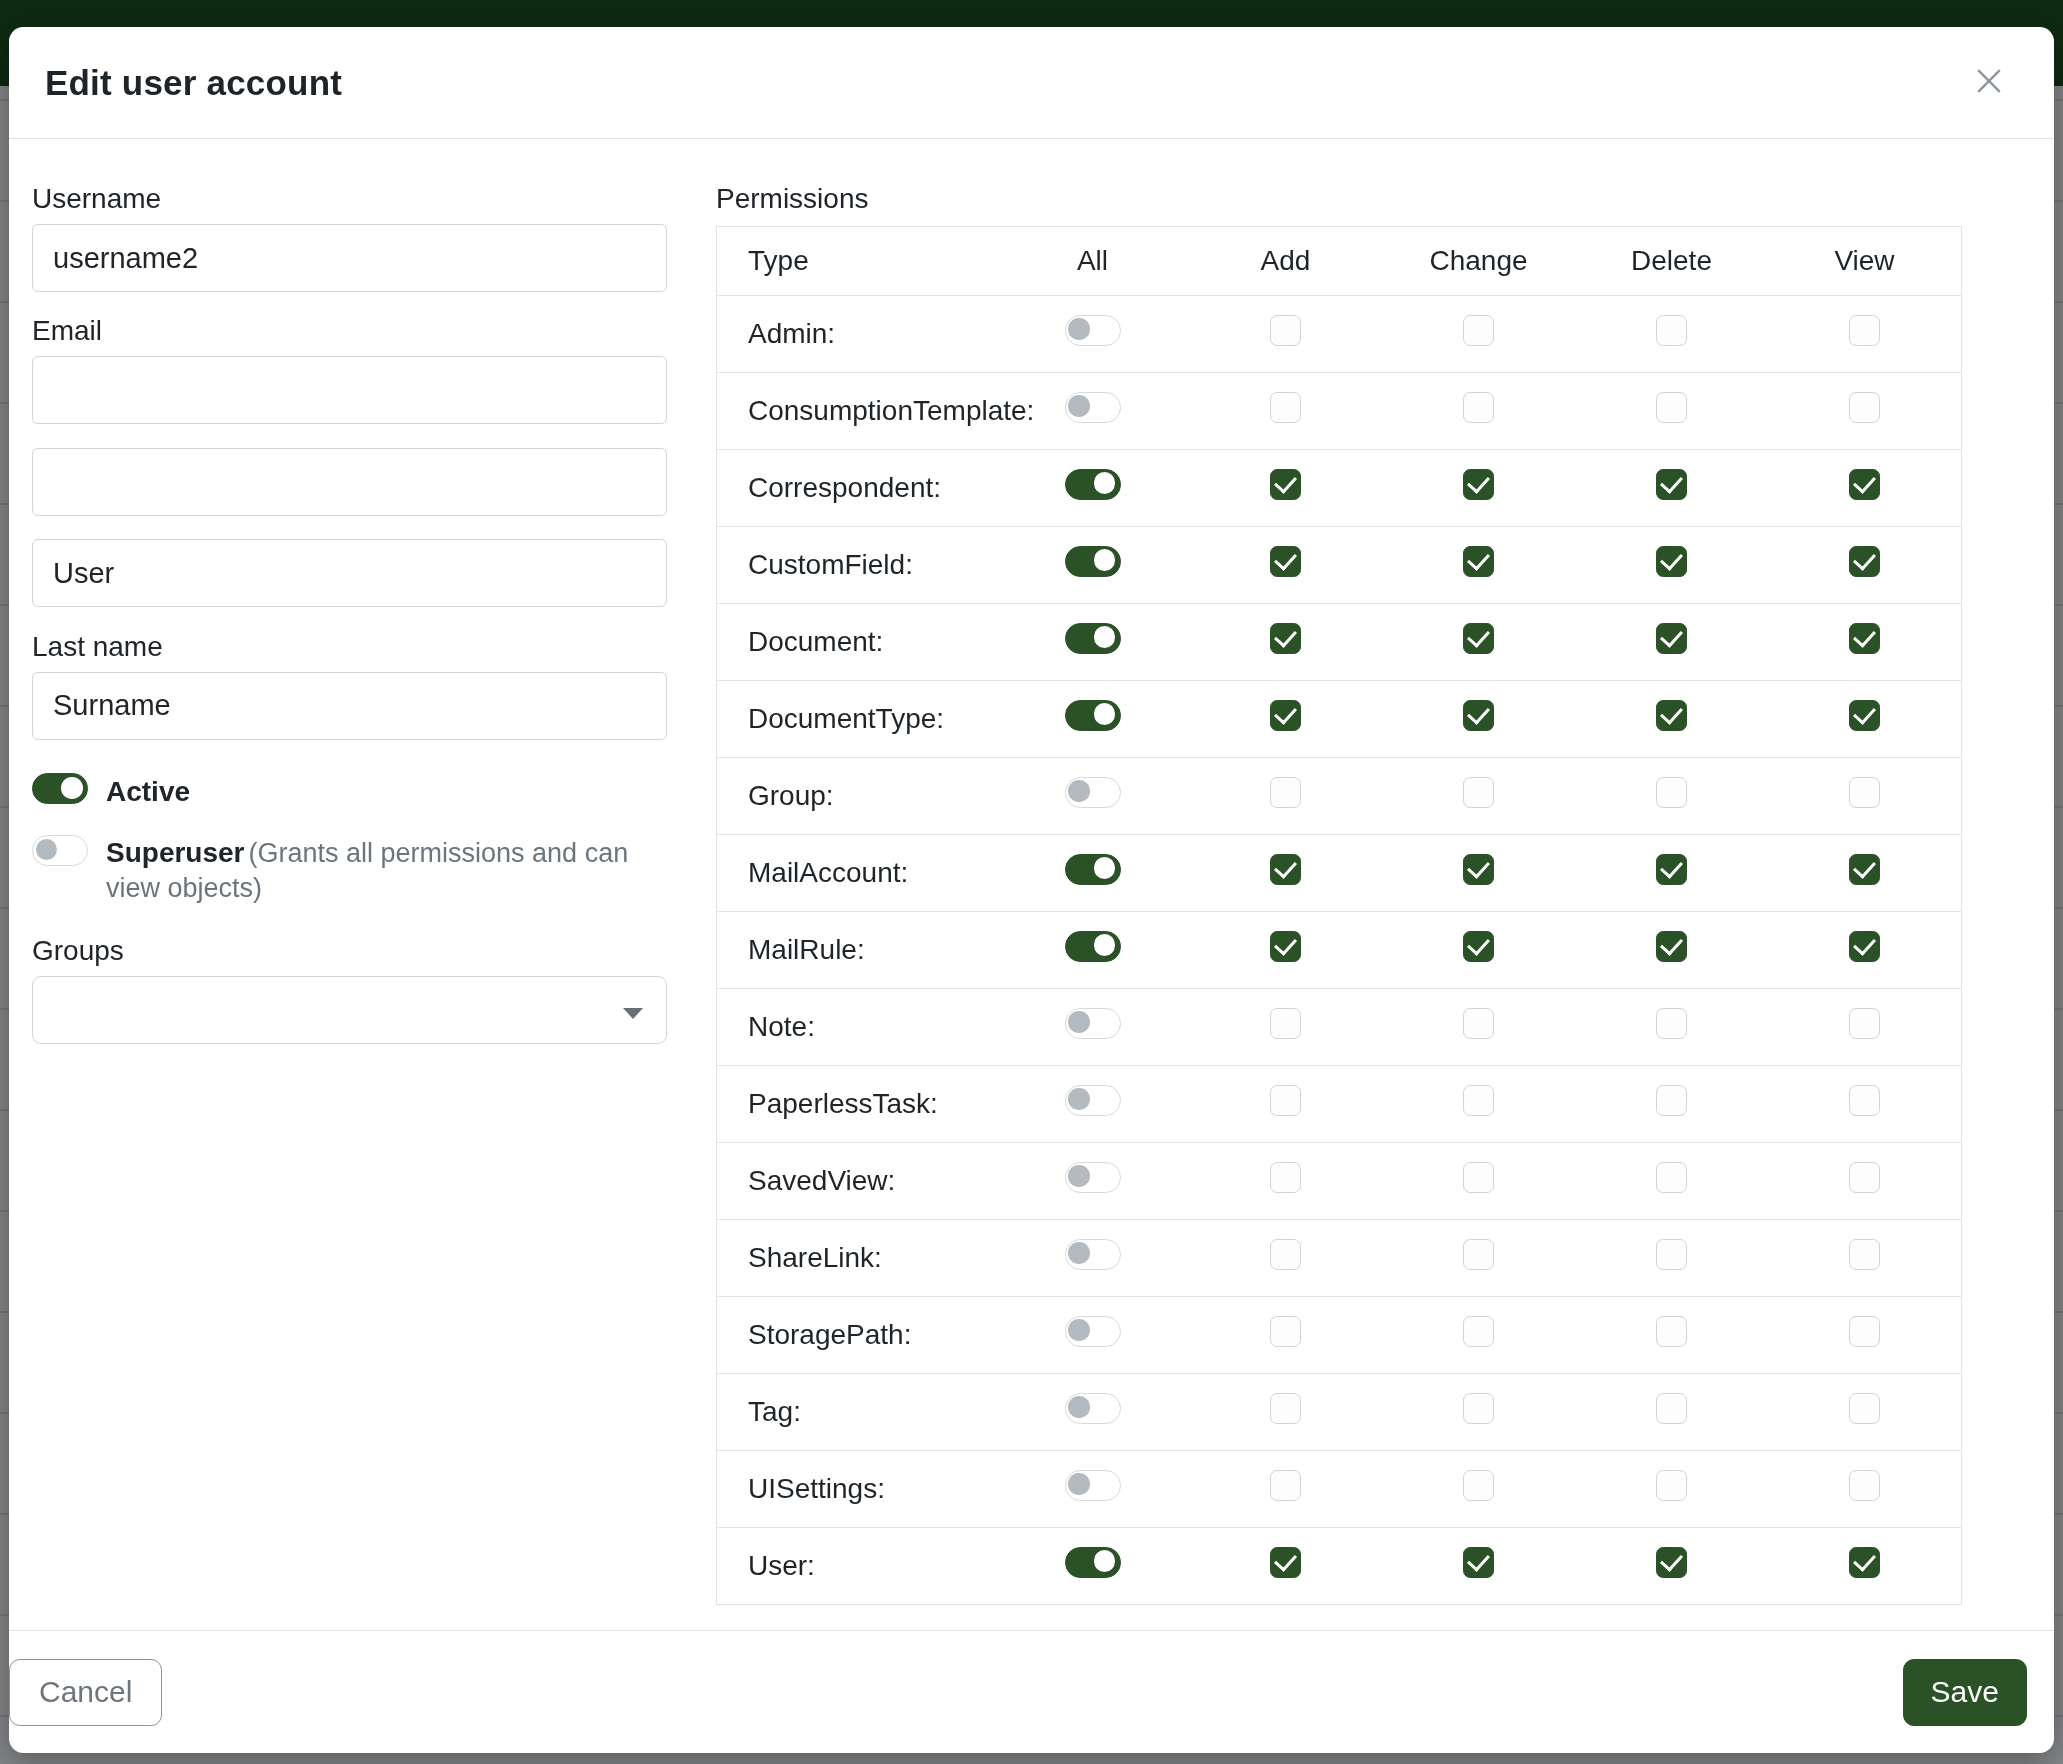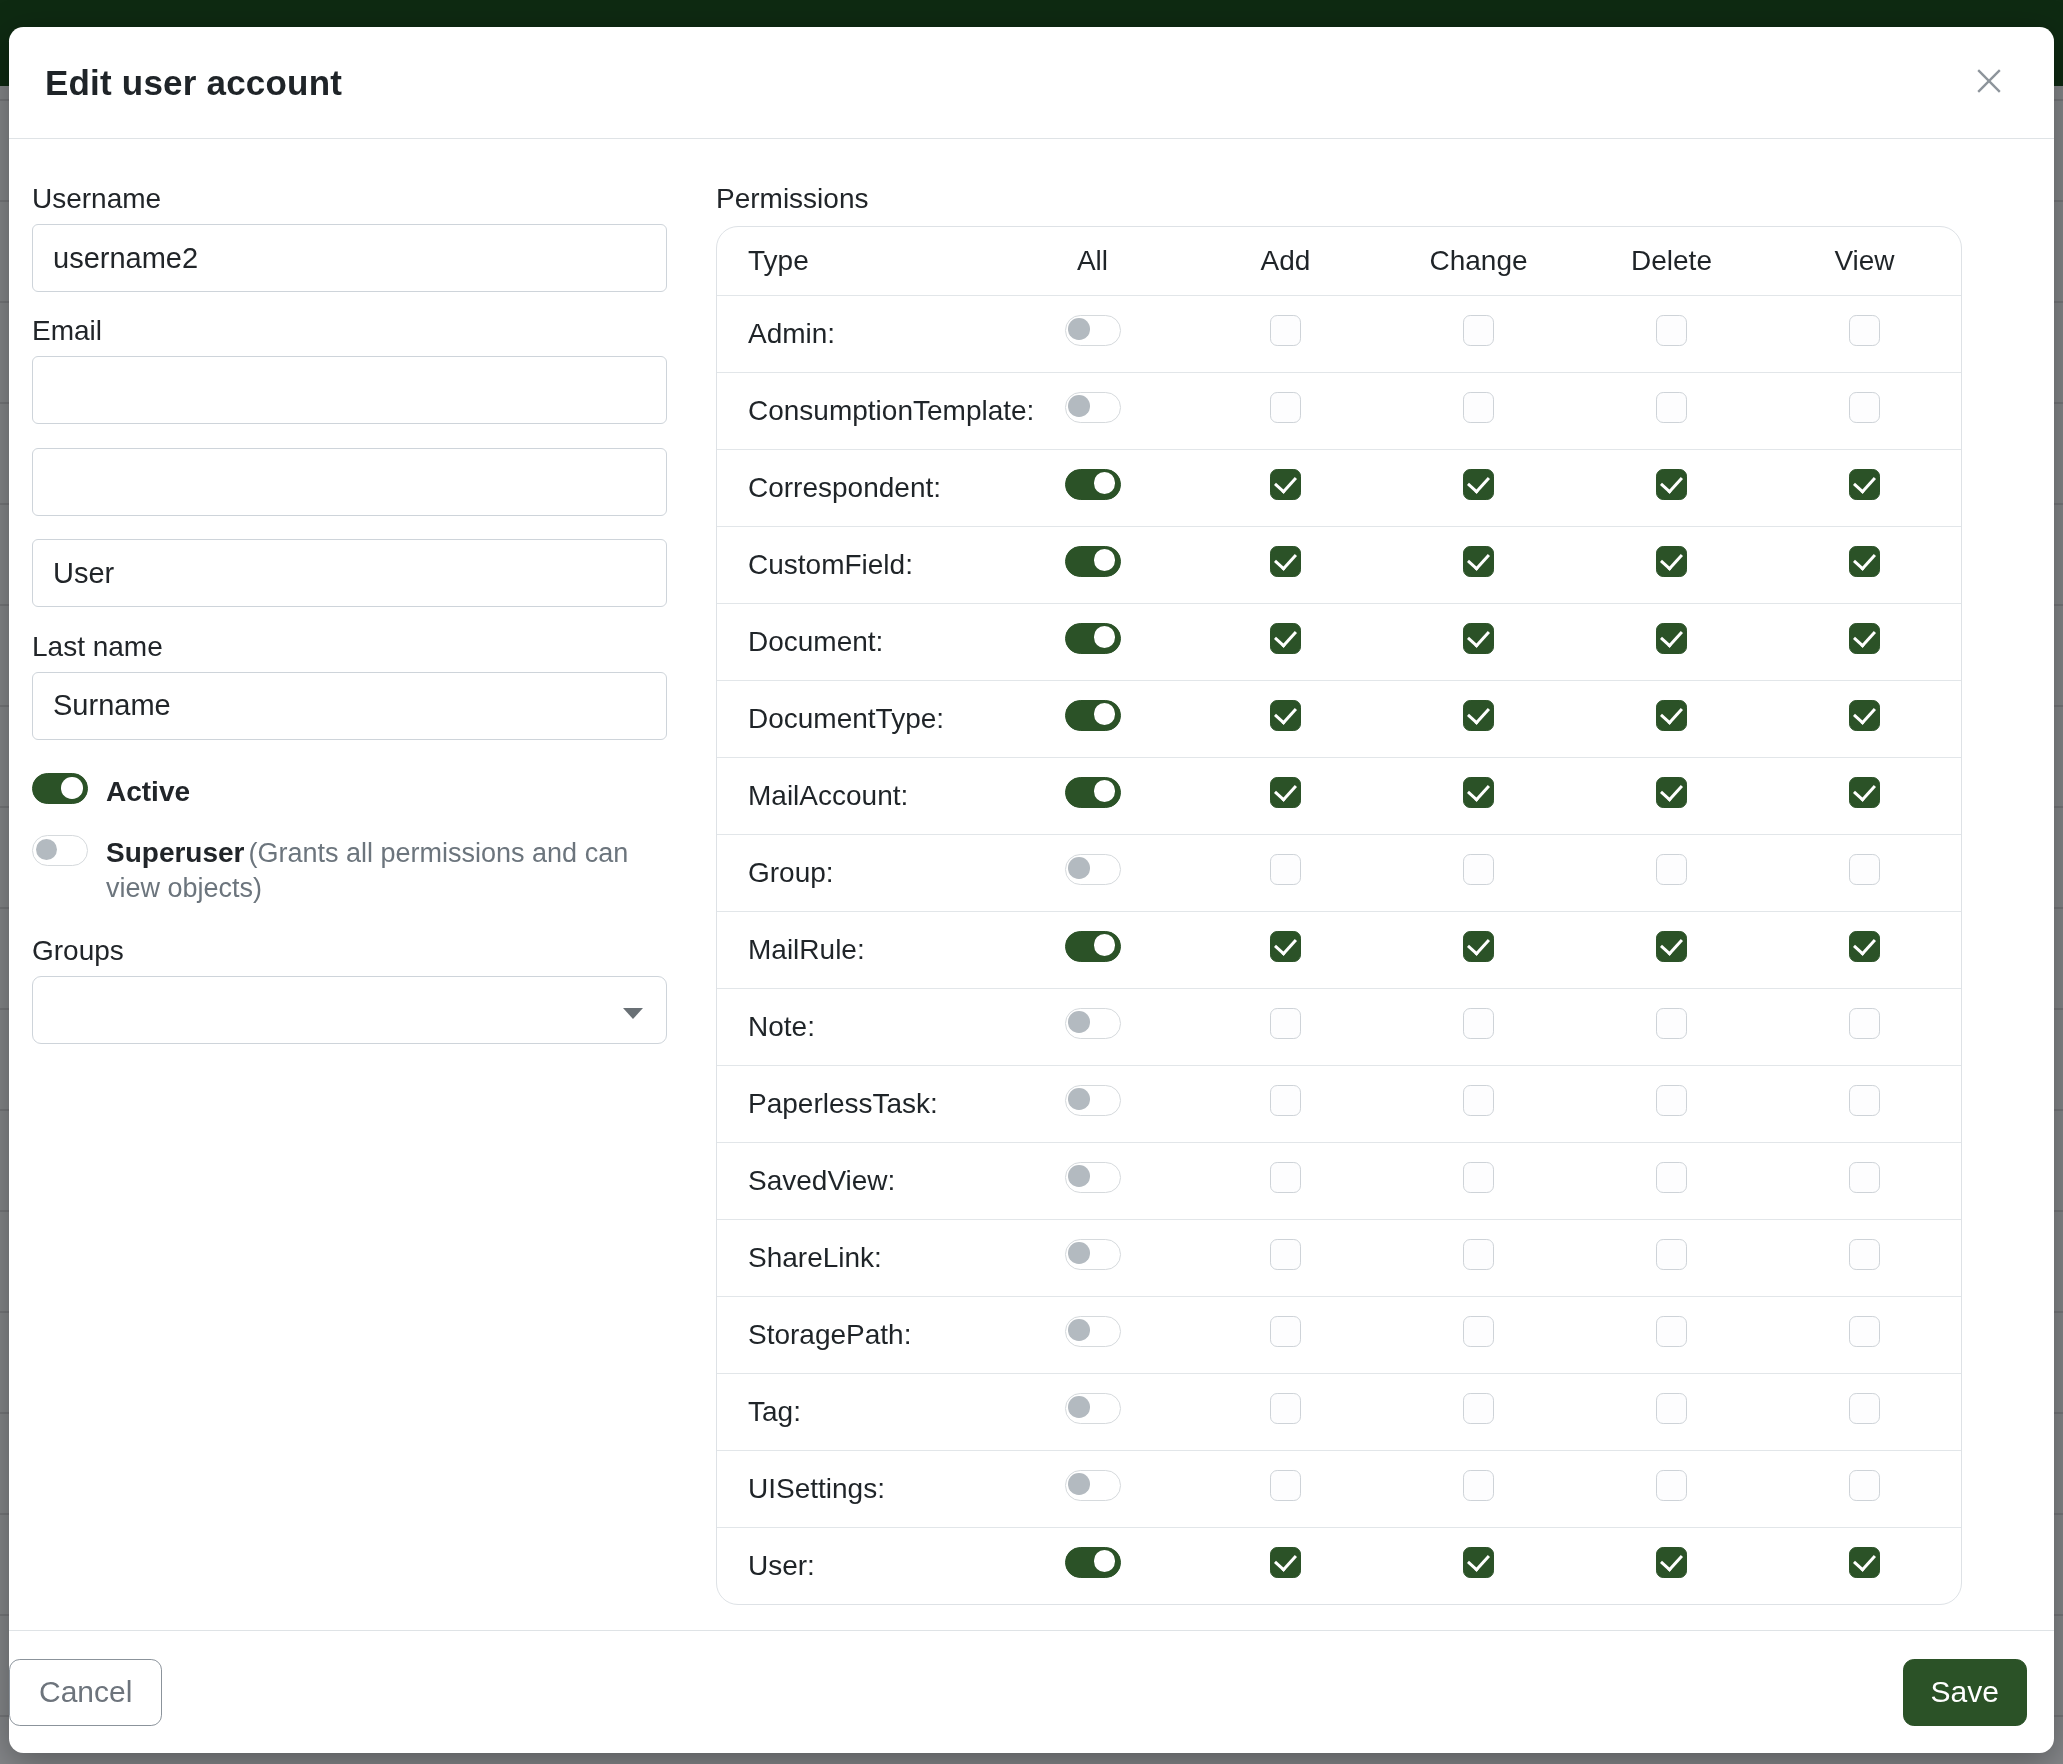--- a/index.html
+++ b/index.html
@@ -82,21 +82,21 @@
   .cb.checked { background:#2b5227; border-color:#2b5227; }
   .cb.checked::after {
     content:""; position:absolute; left:8px; top:2.7px; width:10px; height:17px;
     border:solid #fff; border-width:0 3.6px 3.6px 0; transform:rotate(42deg);
   }
   
   .col-right { position:absolute; left:707px; top:43px; width:1314px; }
   .perm-label { font-size:28px; color:#212529; margin-bottom:10.8px; display:block; }
   table.perm {
     width:1062px; border-collapse:separate; border-spacing:0; table-layout:fixed;
-    border:1.8px solid #dee2e6; border-radius:22px;
+    border:1.8px solid #dee2e6; border-radius:1px;
   }
   table.perm th, table.perm td { font-weight:400; font-size:28px; color:#1f2428; }
   table.perm thead th { height:68px; vertical-align:middle; }
   table.perm thead th:first-child { text-align:left; padding-left:31px; }
   table.perm thead th.ctl { text-align:center; }
   table.perm tbody td { height:77px; vertical-align:middle; border-top:1.8px solid #e2e6e9; }
   table.perm tbody td:first-child { padding-left:31px; }
   table.perm tbody td.ctl { text-align:center; }
   
   .modal-footer {
@@ -254,35 +254,35 @@
             <tr>
               <td>DocumentType:</td>
               <td class="ctl"><span class="sw on"></span></td>
               <td class="ctl"><span class="cb checked"></span></td>
               <td class="ctl"><span class="cb checked"></span></td>
               <td class="ctl"><span class="cb checked"></span></td>
               <td class="ctl"><span class="cb checked"></span></td>
               <td></td>
             </tr>
             <tr>
+              <td>Group:</td>
+              <td class="ctl"><span class="sw"></span></td>
+              <td class="ctl"><span class="cb"></span></td>
+              <td class="ctl"><span class="cb"></span></td>
+              <td class="ctl"><span class="cb"></span></td>
+              <td class="ctl"><span class="cb"></span></td>
+              <td></td>
+            </tr>
+            <tr>
               <td>MailAccount:</td>
               <td class="ctl"><span class="sw on"></span></td>
               <td class="ctl"><span class="cb checked"></span></td>
               <td class="ctl"><span class="cb checked"></span></td>
               <td class="ctl"><span class="cb checked"></span></td>
               <td class="ctl"><span class="cb checked"></span></td>
-              <td></td>
-            </tr>
-            <tr>
-              <td>Group:</td>
-              <td class="ctl"><span class="sw"></span></td>
-              <td class="ctl"><span class="cb"></span></td>
-              <td class="ctl"><span class="cb"></span></td>
-              <td class="ctl"><span class="cb"></span></td>
-              <td class="ctl"><span class="cb"></span></td>
               <td></td>
             </tr>
             <tr>
               <td>MailRule:</td>
               <td class="ctl"><span class="sw on"></span></td>
               <td class="ctl"><span class="cb checked"></span></td>
               <td class="ctl"><span class="cb checked"></span></td>
               <td class="ctl"><span class="cb checked"></span></td>
               <td class="ctl"><span class="cb checked"></span></td>
               <td></td>

